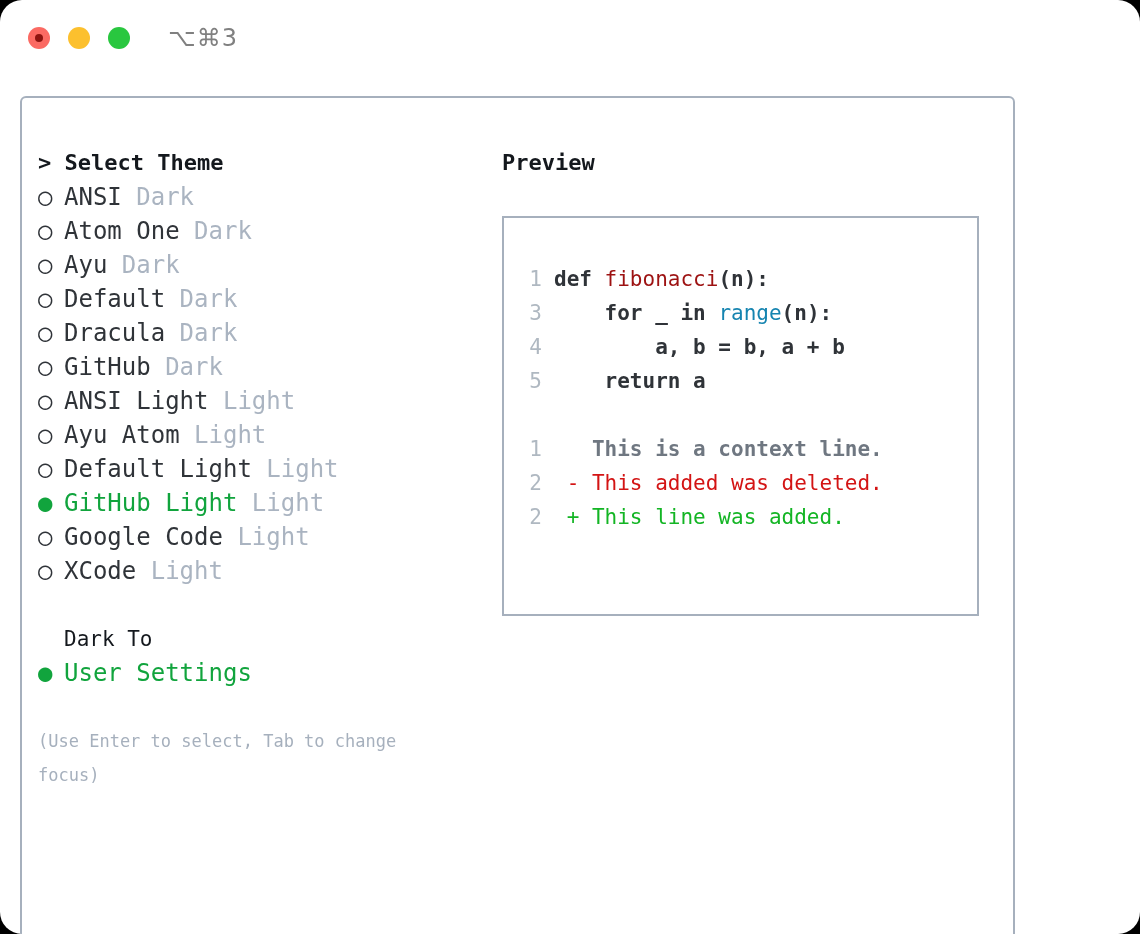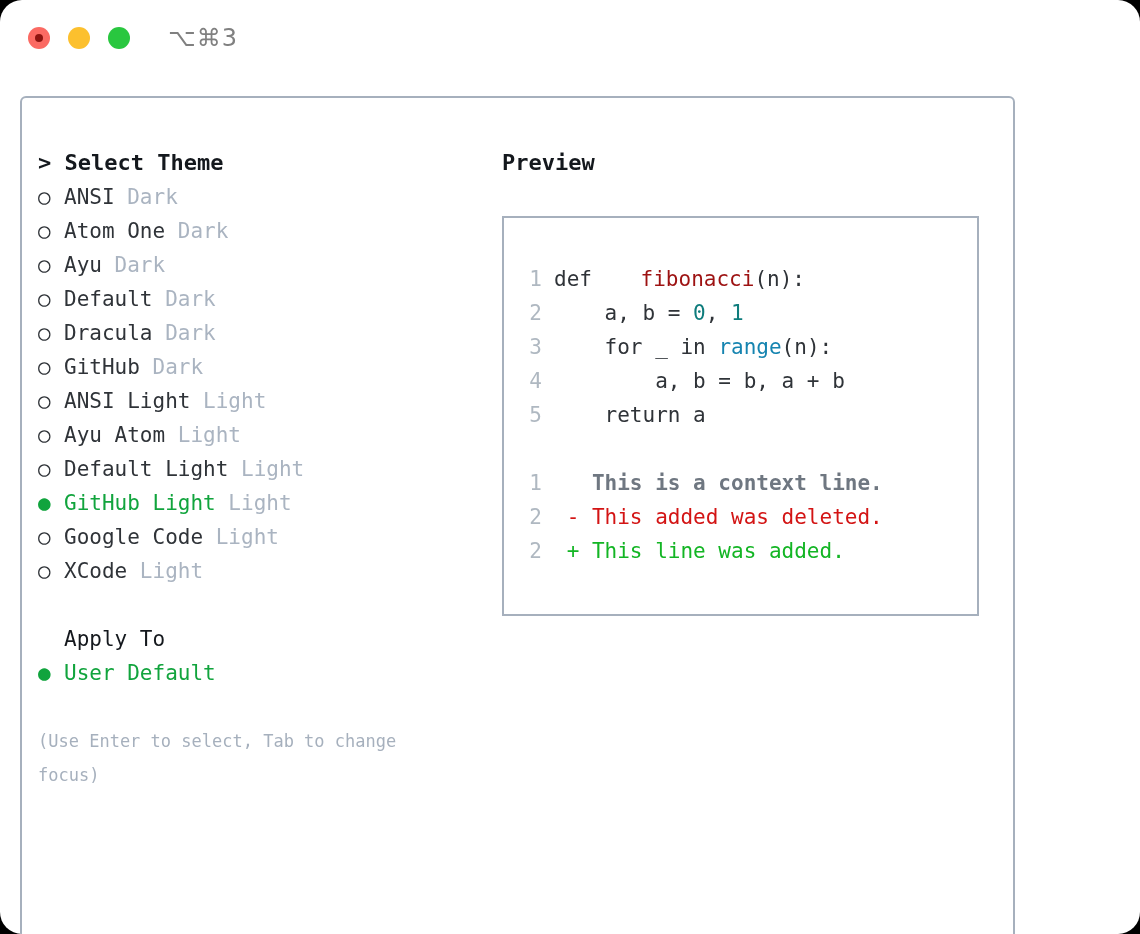--- a/index.html
+++ b/index.html
@@ -82,21 +82,21 @@
     width: 440px;
   }
   .heading {
     font-size: 22px;
     font-weight: bold;
     color: #14181d;
     line-height: 34px;
     white-space: pre;
   }
   .opt-row {
-    font-size: 21px;
+    font-size: 24px;
     line-height: 34px;
     white-space: pre;
     color: #2f3338;
   }
   .marker {
     display: inline-block;
     width: 26px;
     color: #2f3338;
   }
   .marker.sel { color: #11a43d; }
@@ -150,24 +150,24 @@
     white-space: pre;
     color: #2f3338;
   }
   .lineno {
     display: inline-block;
     width: 28px;
     text-align: right;
     color: #afb8c1;
     margin-right: 12px;
   }
-  .tok-func    { color: #9d1212; margin-left: 36px; }
+  .tok-func    { color: #9d1212; }
   .tok-num     { color: #0e7c7c; }
   .tok-builtin { color: #1584b0; }
-  .tok-plain   { color: #2f3338; }
+  .tok-plain   { color: #2f3338; font-weight: bold; }
 
   .diff-block { margin-top: 34px; }
   .diff-context { color: #6f7781; font-weight: bold; }
   .diff-del     { color: #d31414; }
   .diff-add     { color: #13b524; }
 </style>
 </head>
 <body>
 
 <div id="window">
@@ -192,34 +192,33 @@
           <div class="opt-row"><span class="marker">○</span><span class="opt-name">Dracula</span><span class="opt-variant"> Dark</span></div>
           <div class="opt-row"><span class="marker">○</span><span class="opt-name">GitHub</span><span class="opt-variant"> Dark</span></div>
           <div class="opt-row"><span class="marker">○</span><span class="opt-name">ANSI Light</span><span class="opt-variant"> Light</span></div>
           <div class="opt-row"><span class="marker">○</span><span class="opt-name">Ayu Atom</span><span class="opt-variant"> Light</span></div>
           <div class="opt-row"><span class="marker">○</span><span class="opt-name">Default Light</span><span class="opt-variant"> Light</span></div>
           <div class="opt-row selected"><span class="marker sel">●</span><span class="opt-name">GitHub Light</span><span class="opt-variant"> Light</span></div>
           <div class="opt-row"><span class="marker">○</span><span class="opt-name">Google Code</span><span class="opt-variant"> Light</span></div>
           <div class="opt-row"><span class="marker">○</span><span class="opt-name">XCode</span><span class="opt-variant"> Light</span></div>
         </div>
       <div class="spacer"></div>
-      <div class="section-label">Apply To</div>
+      <div class="section-label">Dark To</div>
       <div id="apply-list">
-          <div class="opt-row selected"><span class="marker sel">●</span><span class="opt-name">User Default</span></div>
+          <div class="opt-row selected"><span class="marker sel">●</span><span class="opt-name">User Settings</span></div>
         </div>
       <div id="hint">(Use Enter to select, Tab to change focus)</div>
     </div>
 
     <div id="right-col">
       <div class="heading">Preview</div>
       <div id="preview-box">
         <div id="code-area">
           <div id="code-lines">
               <div class="code-line"><span class="lineno">1</span><span class="tok-plain">def </span><span class="tok-func">fibonacci</span><span class="tok-plain">(n):</span></div>
-              <div class="code-line"><span class="lineno">2</span><span class="tok-plain">    a, b = </span><span class="tok-num">0</span><span class="tok-plain">, </span><span class="tok-num">1</span></div>
               <div class="code-line"><span class="lineno">3</span><span class="tok-plain">    for _ in </span><span class="tok-builtin">range</span><span class="tok-plain">(n):</span></div>
               <div class="code-line"><span class="lineno">4</span><span class="tok-plain">        a, b = b, a + b</span></div>
               <div class="code-line"><span class="lineno">5</span><span class="tok-plain">    return a</span></div>
             </div>
           <div id="diff-lines" class="diff-block">
               <div class="code-line"><span class="lineno">1</span><span class="diff-context">   This is a context line.</span></div>
               <div class="code-line"><span class="lineno">2</span><span class="diff-del"> - This added was deleted.</span></div>
               <div class="code-line"><span class="lineno">2</span><span class="diff-add"> + This line was added.</span></div>
             </div>
         </div>

